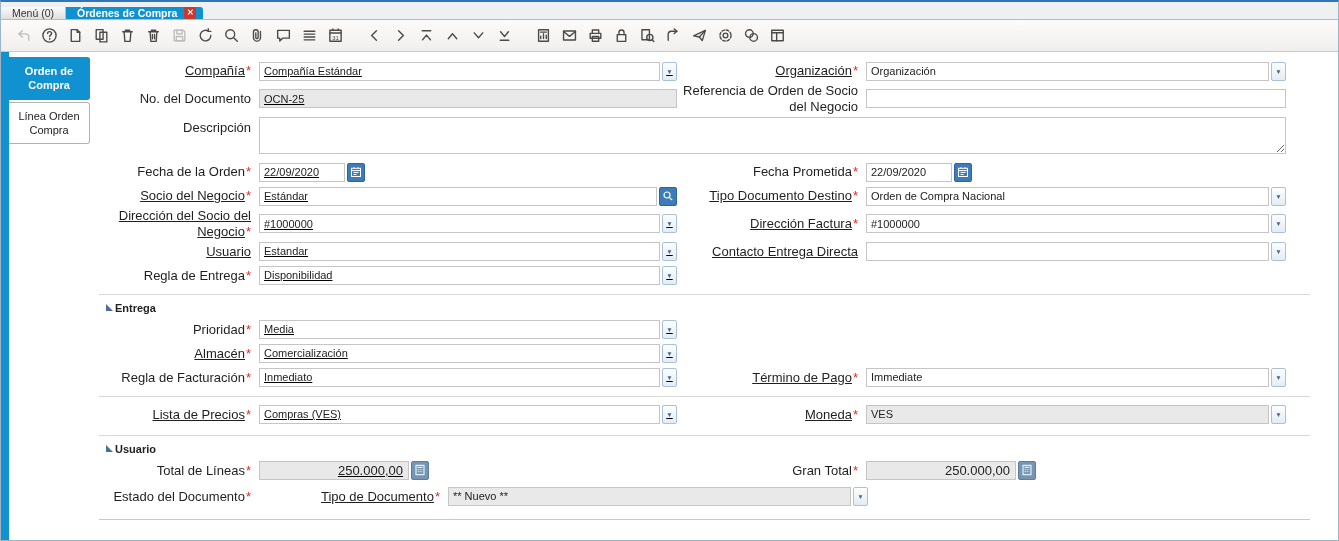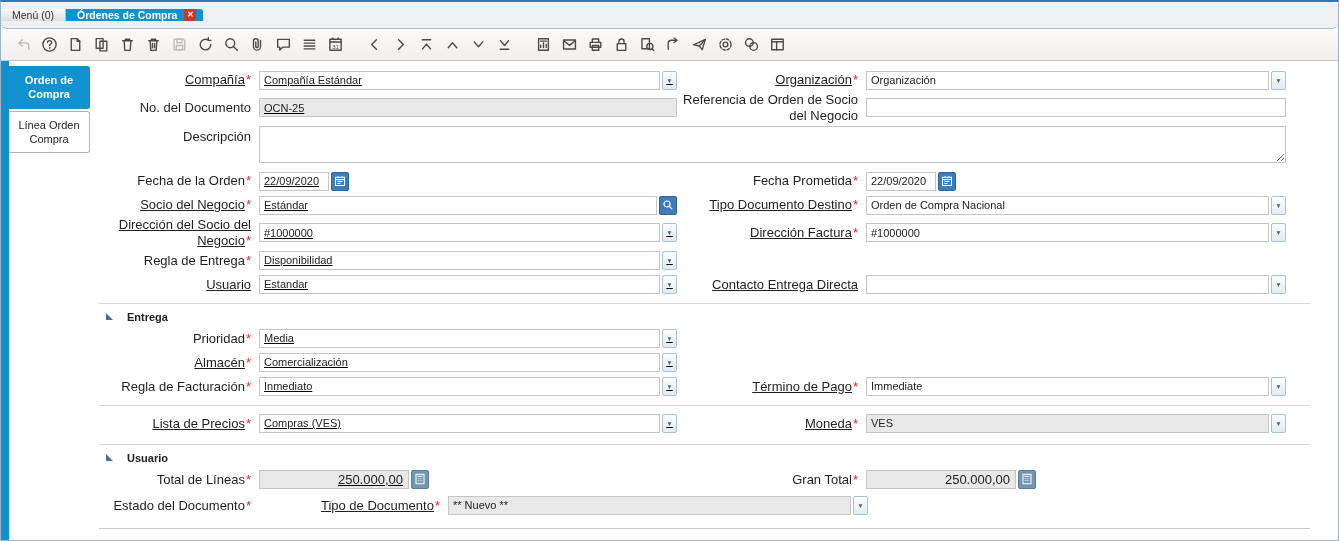--- a/index.html
+++ b/index.html
@@ -2,21 +2,21 @@
 <html><head>
 <meta charset="utf-8">
 <style>
   * { box-sizing: border-box; margin: 0; padding: 0; }
   html,body { background:#fff; }
   body { font-family:"Liberation Sans", sans-serif; width:1339px; }
   .page { width:1339px; height:541px; border-top:2px solid #2f77b6; border-left:1px solid #9db4c6;
           border-right:1px solid #9db4c6; border-bottom:1px solid #9db4c6; overflow:hidden; background:#fff; }
 
   
-  .tabbar { height:27px; background:#eef0f2; border-bottom:1px solid #a9bece; display:flex; align-items:center;border-radius:6px; }
+  .tabbar { height:18px; background:#eef0f2; border-bottom:1px solid #a9bece; display:flex; align-items:flex-end; }
   .tab-menu { background:linear-gradient(#fbfbfb,#dedede); border-right:1px solid #bcbcbc; color:#333;
               font-size:10.5px; padding:0 11px; display:flex; align-items:center; cursor:default; }
   .tab-active { background:#1091d0; color:#fff; font-size:10.5px; font-weight:bold; padding:0 7px 0 11px;
                 display:flex; gap:7px; align-items:center; border-radius:0 3px 0 0; }
   .tab-close { width:12px; height:12px; background:#cd372c; color:#fff; font-size:8px; line-height:12px;
                text-align:center; border-radius:2px; font-weight:bold; cursor:pointer; }
 
   
   .toolbar { height:32px; display:flex; align-items:center; padding-left:9px;
              background:linear-gradient(#fcfbfa,#f1efed); border-bottom:1px solid #c8c8c8; }
@@ -50,29 +50,29 @@
   .combo { display:flex; align-items:stretch; height:19px; width:100%; }
   input.ct { flex:1; min-width:0; border:1px solid #c5c5c5; font-size:11px; padding:1px 4px;
              font-family:inherit; height:19px; color:#222; background:#fff; }
   input.ct.ro, input.amt { background:#e9e9e9; }
   .cbtn { width:15px; flex:none; margin-left:2px; border:1px solid #a9c0d6; border-radius:2px;
           background:linear-gradient(#fdfeff,#e3ecf4); color:#49688a; font-size:6.5px;
           display:flex; align-items:center; justify-content:center; cursor:pointer; }
   .redfocus { outline:2px solid #c80000; }
   textarea.desc { width:1027px; height:37px; border:1px solid #c5c5c5; font-family:inherit; font-size:11px;
                   resize:both; padding:2px 4px; }
-  .datebox input.ct { flex:none; width:70px; }
+  .datebox input.ct { flex:none; width:86px; }
   .ibtn { width:18px; height:19px; flex:none; margin-left:2px; border:1px solid #2f6496; background:#3d7cb8;
           border-radius:2px; display:flex; align-items:center; justify-content:center; cursor:pointer; }
   .ibtn svg { width:12px; height:12px; }
   .ibtn.calc { background:#7496b4; border-color:#5e7d99; }
   input.amt { width:150px; flex:none; text-align:right; border:1px solid #c5c5c5; font-size:13px;
               height:19px; padding:1px 5px; font-family:inherit; color:#222; }
   .sep { border:none; border-top:1px solid #d8d8d8; margin:7px 0 3px 0; width:100%; }
-  .shead { display:flex; align-items:center; gap:14px; min-height:19px; font-size:11px; font-weight:bold;
+  .shead { display:flex; align-items:center; gap:2px; min-height:19px; font-size:11px; font-weight:bold;
            color:#222; padding-left:7px; }
   .stri { width:7px; height:7px; flex:none; background:#4a6e96;
           clip-path: polygon(0 100%, 100% 100%, 100% 0); transform:rotate(90deg); }
   .bottom-sep { border:none; border-top:1px solid #c9c9c9; margin-top:9px; width:100%; }
 </style>
 </head>
 <body>
 
 <div class="page">
 
@@ -362,41 +362,41 @@
         <div class="lbl l2"><span class="u">Dirección Factura</span><span class="req">*</span></div>
         <div class="f2">
             <div class="combo">
           <input class="ct" value="#1000000" style="">
           <span class="cbtn">▼</span>
         </div>
           </div>
       </div>
 
       <div class="frow">
+        <div class="lbl l1"><span class="u">Usuario</span></div>
+        <div class="f1">
+            <div class="combo">
+          <input class="ct" value="Estandar" style="">
+          <span class="cbtn">▼</span>
+        </div>
+          </div>
+        <div class="lbl l2"><span class="u">Contacto Entrega Directa</span></div>
+        <div class="f2">
+            <div class="combo">
+          <input class="ct" value="" style="">
+          <span class="cbtn">▼</span>
+        </div>
+          </div>
+      </div>
+
+      <div class="frow">
         <div class="lbl l1"><span>Regla de Entrega</span><span class="req">*</span></div>
         <div class="f1">
             <div class="combo">
           <input class="ct" value="Disponibilidad" style="">
-          <span class="cbtn">▼</span>
-        </div>
-          </div>
-      </div>
-
-      <div class="frow">
-        <div class="lbl l1"><span class="u">Usuario</span></div>
-        <div class="f1">
-            <div class="combo">
-          <input class="ct" value="Estandar" style="">
-          <span class="cbtn">▼</span>
-        </div>
-          </div>
-        <div class="lbl l2"><span class="u">Contacto Entrega Directa</span></div>
-        <div class="f2">
-            <div class="combo">
-          <input class="ct" value="" style="">
           <span class="cbtn">▼</span>
         </div>
           </div>
       </div>
 
       <hr class="sep">
       <div class="shead">
         <span class="stri"></span>
         <span>Entrega</span>
       </div>

